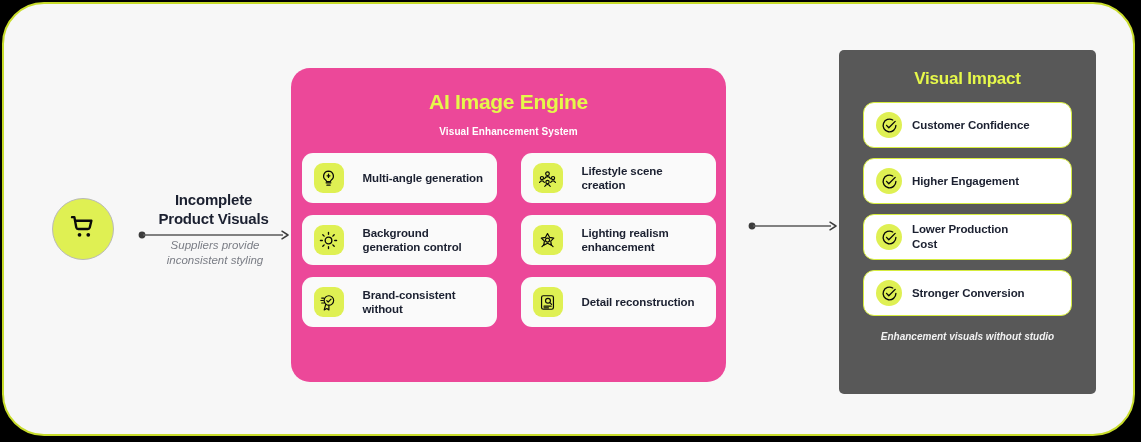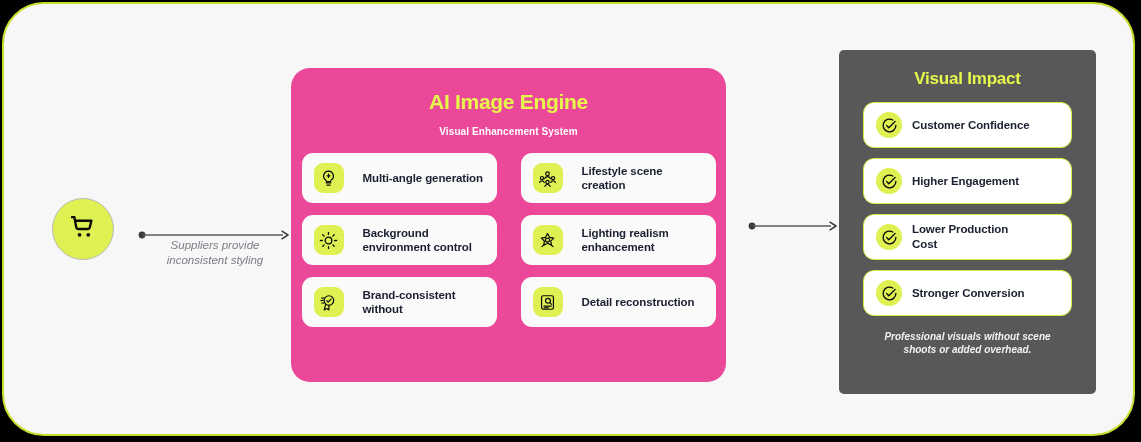--- a/index.html
+++ b/index.html
@@ -226,20 +226,24 @@
     <div id="cart-circle">
       <span>
         <svg width="30" height="30" viewBox="0 0 24 24" fill="none" stroke="#0A0A0A" stroke-width="1.9" stroke-linecap="round" stroke-linejoin="round">
           <path d="M3.2 4.1h1.9l1.5 8.2a1.6 1.6 0 0 0 1.6 1.3h7.6a1.6 1.6 0 0 0 1.6-1.2l1.3-5.4H6.1"></path>
           <circle cx="9.2" cy="18.2" r="1.5" fill="#0A0A0A" stroke="none"></circle>
           <circle cx="16.2" cy="18.2" r="1.5" fill="#0A0A0A" stroke="none"></circle>
         </svg>
       </span>
     </div>
 
+    <div id="left-title">
+      <div>Incomplete</div>
+      <div>Product Visuals</div>
+    </div>
 
     <div id="left-arrow">
       <svg width="152" height="10" viewBox="0 0 152 10">
         <circle cx="4" cy="5" r="3.4" fill="#3C3C3C"></circle>
         <line x1="5" y1="5" x2="145" y2="5" stroke="#5A5A5A" stroke-width="1.6"></line>
         <path d="M144 1.2 L150 5 L144 8.8" fill="none" stroke="#3C3C3C" stroke-width="1.5" stroke-linecap="round" stroke-linejoin="round"></path>
       </svg>
     </div>
 
     <div id="left-sub">
@@ -292,21 +296,21 @@
             <line x1="12" y1="19.8" x2="12" y2="22.2"></line>
             <line x1="1.8" y1="12" x2="4.2" y2="12"></line>
             <line x1="19.8" y1="12" x2="22.2" y2="12"></line>
             <line x1="4.8" y1="4.8" x2="6.5" y2="6.5"></line>
             <line x1="17.5" y1="17.5" x2="19.2" y2="19.2"></line>
             <line x1="19.2" y1="4.8" x2="17.5" y2="6.5"></line>
             <line x1="6.5" y1="17.5" x2="4.8" y2="19.2"></line>
           </svg>
         </span>
         <span class="feature-label" style="white-space: pre-line;">Background
-environment control</span>
+generation control</span>
       </div>
 
       <div class="feature-card">
         <span class="feature-icon">
           <svg width="19" height="19" viewBox="0 0 24 24" fill="none" stroke="#0A0A0A" stroke-width="1.5" stroke-linecap="round" stroke-linejoin="round">
             <path d="M12 3.2 14.6 8l5.3.9-3.8 3.8.9 5.3-4.9-2.5-4.9 2.5.9-5.3L4.2 8.9 9.5 8z"></path>
             <circle cx="12" cy="11.5" r="2.6"></circle>
             <path d="M5 19.8 8.3 16.5"></path>
               <path d="M19 19.8 15.7 16.5"></path>
           </svg>
@@ -397,19 +401,18 @@
             <path d="M21 12a9 9 0 1 1-4.4-7.75"></path>
             <path d="M7.8 11.8 11 15.2 20 6.2"></path>
           </svg>
         </span>
         <span class="impact-label">Stronger Conversion</span>
       </div>
 
     </div>
 
     <div id="impact-footer">
-      <div>Professional visuals without scene</div>
-      <div>shoots or added overhead.</div>
+      <div>Enhancement visuals without studio</div>
     </div>
 
   </div>
 
 </div>
 
 </body></html>

